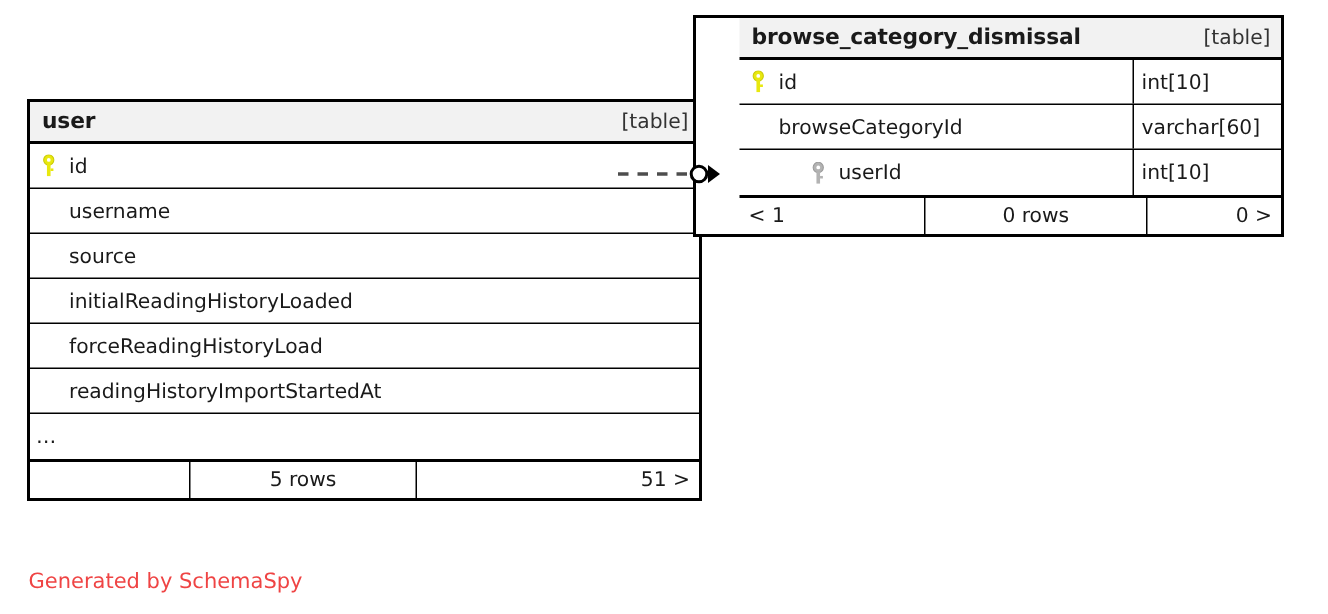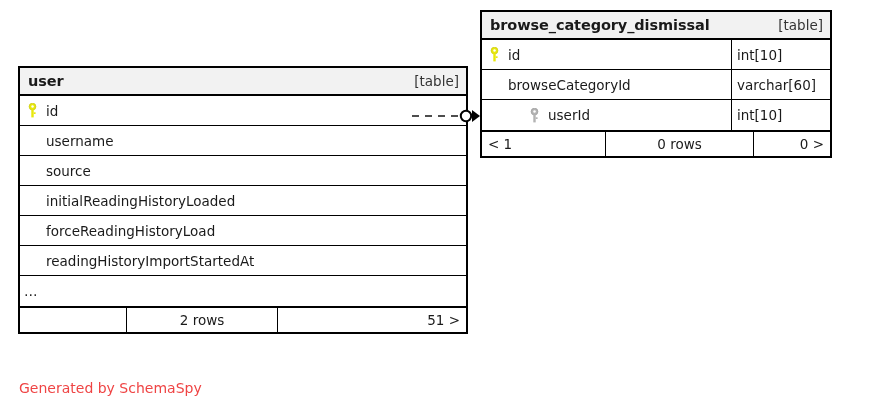--- a/index.html
+++ b/index.html
@@ -198,29 +198,29 @@
       </div>
     </div>
 
   </div>
 
   <div class="entity-footer">
     <div class="efoot left" style="width:106px; flex:0 0 106px;">
       <span></span>
     </div>
     <div class="efoot center" style="width:151px; flex:0 0 151px;">
-      <span>2 rows</span>
+      <span>5 rows</span>
     </div>
     <div class="efoot right" style="flex:1 1 auto;">
       <span>51 &gt;</span>
     </div>
   </div>
 </div>
 
-<div class="entity" id="entity-bcd" style="left:480px; top:10px; width:352px;">
+<div class="entity" id="entity-bcd" style="left:462px; top:10px; width:394px;padding-left:29px;">
 
   <div class="entity-header">
     <span class="entity-title">browse_category_dismissal</span>
     <span class="entity-kind">[table]</span>
   </div>
 
   <div class="entity-rows">
 
     <div class="erow">
       <div class="erow-name">

